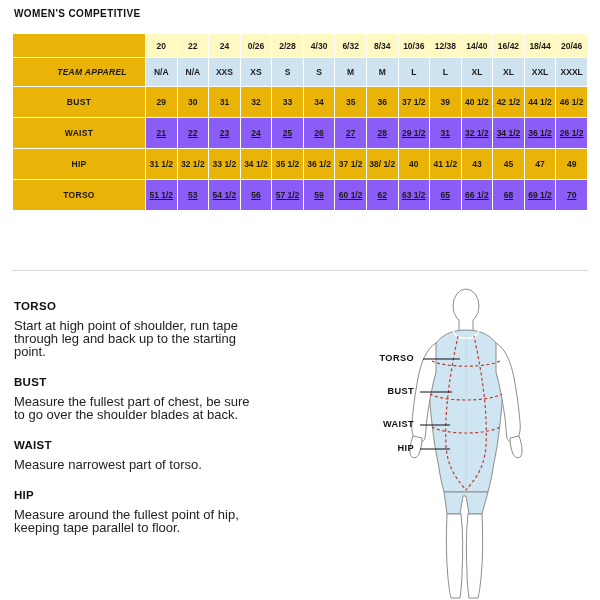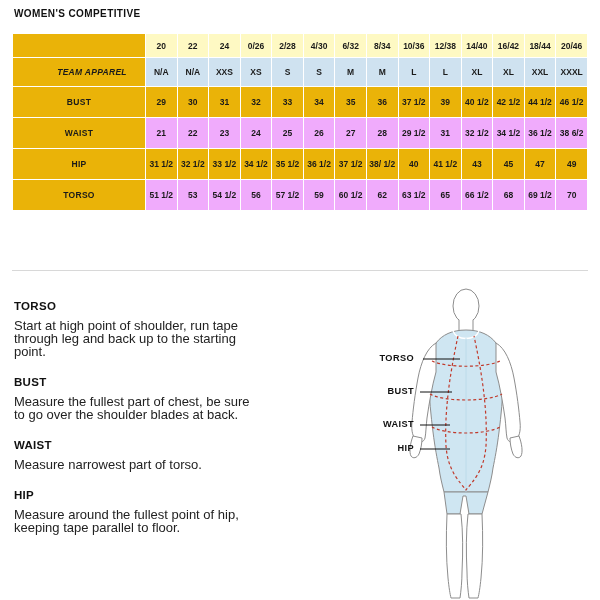--- a/index.html
+++ b/index.html
@@ -56,21 +56,21 @@
   }
   td.rowlabel.small {
     font-size: 8.5px;
     font-style: italic;
     letter-spacing: 0.3px;
     padding-left: 26px;
   }
   .hdr-light { background: #fef9c3; }
   .hdr-dark  { background: #cfe2f0; }
   .row-a td.data { background: #eab308; }
-  .row-b td.data { background: #f0abfc; }
+  .row-b td.data { background: #8b5cf6; text-decoration: underline; }
 
   tr.head-row td { height: 23px; }
   tr.team-row td { height: 28px; }
   tr.data-row td { height: 30px; }
 
   .sep {
     position: absolute;
     left: 12px;
     top: 270px;
     width: 576px;
@@ -195,21 +195,21 @@
         <td class="data">24</td>
         <td class="data">25</td>
         <td class="data">26</td>
         <td class="data">27</td>
         <td class="data">28</td>
         <td class="data">29 1/2</td>
         <td class="data">31</td>
         <td class="data">32 1/2</td>
         <td class="data">34 1/2</td>
         <td class="data">36 1/2</td>
-        <td class="data">38 6/2</td>
+        <td class="data">26 1/2</td>
       </tr>
 
       <tr class="data-row row-a">
         <td class="rowlabel">HIP</td>
         <td class="data">31 1/2</td>
         <td class="data">32 1/2</td>
         <td class="data">33 1/2</td>
         <td class="data">34 1/2</td>
         <td class="data">35 1/2</td>
         <td class="data">36 1/2</td>

